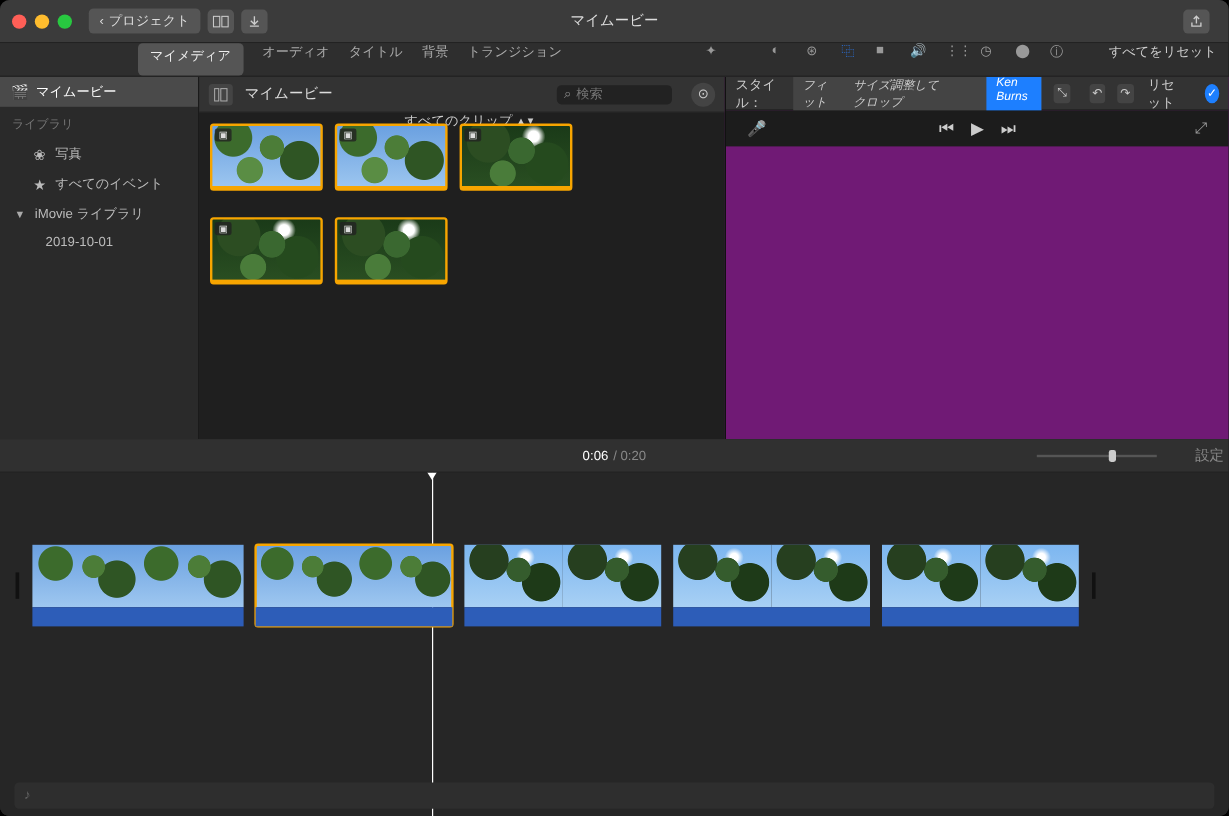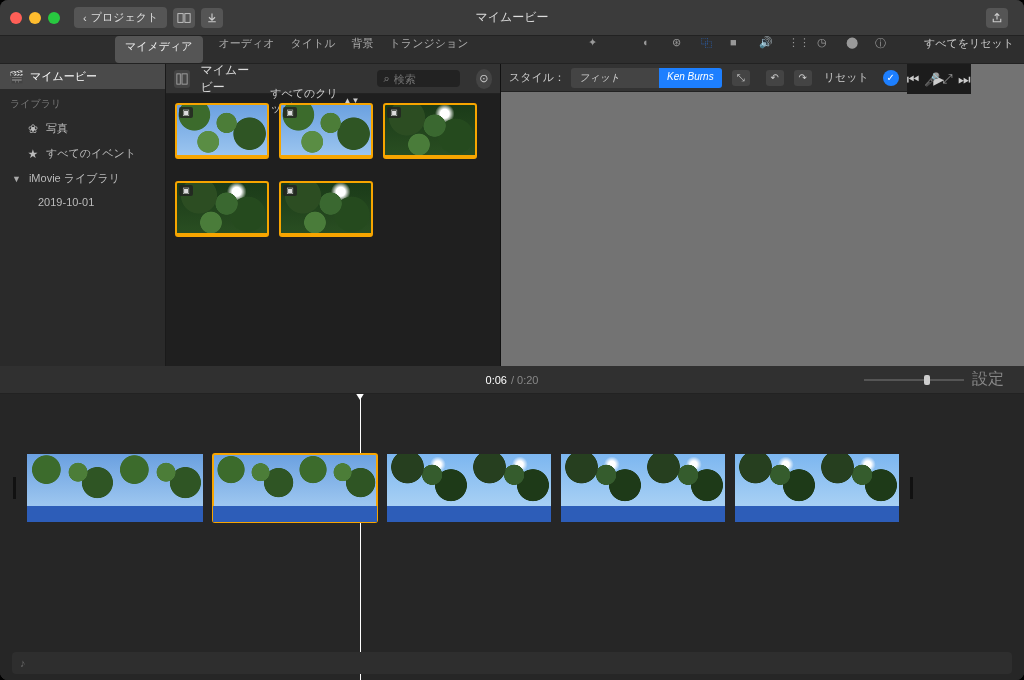--- a/index.html
+++ b/index.html
@@ -64,21 +64,21 @@
      radial-gradient(circle at 25% 25%, #2c4d22 0 22%, transparent 23%),
      radial-gradient(circle at 55% 40%, #3a6830 0 18%, transparent 19%),
      radial-gradient(circle at 78% 60%, #254a1e 0 22%, transparent 23%),
      radial-gradient(circle at 38% 75%, #4a7c3a 0 15%, transparent 16%),
      radial-gradient(circle at 66% 18%, #fff 0 6%, transparent 13%),
      linear-gradient(#1a3a18, #2a4f22);
   }
   .cam-ico{ position:absolute; top:3px; left:3px; width:14px; height:11px; background:#222c; border-radius:2px; display:flex; align-items:center; justify-content:center; font-size:8px; color:#ddd;}
 
   
-  .viewer { width: 524px; background:#737373; display:flex; border-left:1px solid #111;}
+  .viewer { width: 420px; background:#701a75; display:flex; flex-direction:column; border-left:1px solid #111;}
   .v-crop-bar { height:28px; background:#333; display:flex; align-items:center; padding:0 8px; gap:6px; font-size:11px; border-bottom:1px solid #222;}
   .seg { display:flex; background:#444; border-radius:3px; overflow:hidden;font-style:italic;}
   .seg .sbtn{ padding:3px 8px; font-size:10px; color:#ccc; cursor:pointer;}
   .seg .sbtn.active{ background:#1d7fff; color:#fff;margin-left:31px;}
   .v-crop-bar .spacer{flex:1;}
   .rot-btn{ width:18px; height:16px; background:#444; border-radius:3px; display:flex; align-items:center; justify-content:center; font-size:10px; margin-left:4px; cursor:pointer;}
   .v-crop-bar .txt{ color:#ccc; margin:0 4px 0 6px;}
   .ok-circle{ width:16px; height:16px; border-radius:50%; background:#1d7fff; color:#fff; display:flex; align-items:center; justify-content:center; font-size:10px; margin-left:4px;}
   .v-canvas { flex:1; display:flex; align-items:center; justify-content:center; background:#000; position:relative;}
   .frame { width: 388px; height: 218px; position:relative; background:linear-gradient(#6aa0e0,#9ec7f0); overflow:hidden;}
@@ -102,21 +102,21 @@
   .mic{ position:absolute; left:18px; color:#999; font-size:13px;}
   .fs{ position:absolute; right:18px; color:#999; font-size:13px;}
 
   
   .lower { flex:1; display:flex; flex-direction:column; background:#262626;}
   .time-header { height:28px; display:flex; align-items:center; justify-content:center; gap:4px; position:relative; background:#303030; border-bottom:1px solid #222;}
   .time-header .cur{ color:#fff;} .time-header .tot{ color:#888;}
   .zoom-area{ position:absolute; right:60px; display:flex; align-items:center; gap:6px;}
   .zoom-track{ width:100px; height:2px; background:#555; position:relative;}
   .zoom-thumb{ position:absolute; top:-4px; width:6px; height:10px; background:#ccc; border-radius:2px;}
-  .settings-lbl{ position:absolute; right:20px; color:#888; font-size:16px;}
+  .settings-lbl{ position:absolute; right:4px; color:#888; font-size:12px;}
   .timeline{ flex:1; position:relative; overflow:hidden; padding:60px 12px 10px; background:#262626;}
   .playhead{ position:absolute; top:0; bottom:0; width:1px; background:#fff; left:360px;}
   .playhead::before{ content:""; position:absolute; top:-2px; left:-5px; width:0; height:0; border:5px solid transparent; border-top:8px solid #fff;}
   .clip-row{ display:flex; gap:10px; position:relative;}
   .clip{ height:68px; display:flex; position:relative;}
   .clip.sel{ outline:2px solid #f7a500; outline-offset:-1px; border-radius:2px;}
   .cthumb{ height:52px; background:#2a5a2a;}
   .clip .audio{ position:absolute; left:0; right:0; bottom:0; height:16px; background:#2d5db8;}
   .cthumb .leaves2{ width:100%; height:100%; background:
      radial-gradient(circle at 22% 30%, #3c6b2c 0 18%, transparent 19%),
@@ -257,20 +257,21 @@
             <div class="cam-ico">▣</div>
           </div>
       </div>
     </div>
 
     <div class="viewer">
       <div class="v-crop-bar">
         <span>スタイル：</span>
         <div class="seg">
           <div class="sbtn">フィット</div>
+          <div class="sbtn">サイズ調整してクロップ</div>
           <div class="sbtn active">Ken Burns</div>
         </div>
         <div class="rot-btn">⤡</div>
         <div class="spacer"></div>
         <div class="rot-btn">↶</div>
         <div class="rot-btn">↷</div>
         <span class="txt">リセット</span>
         <div class="ok-circle">✓</div>
       </div>
       <div class="v-controls">

